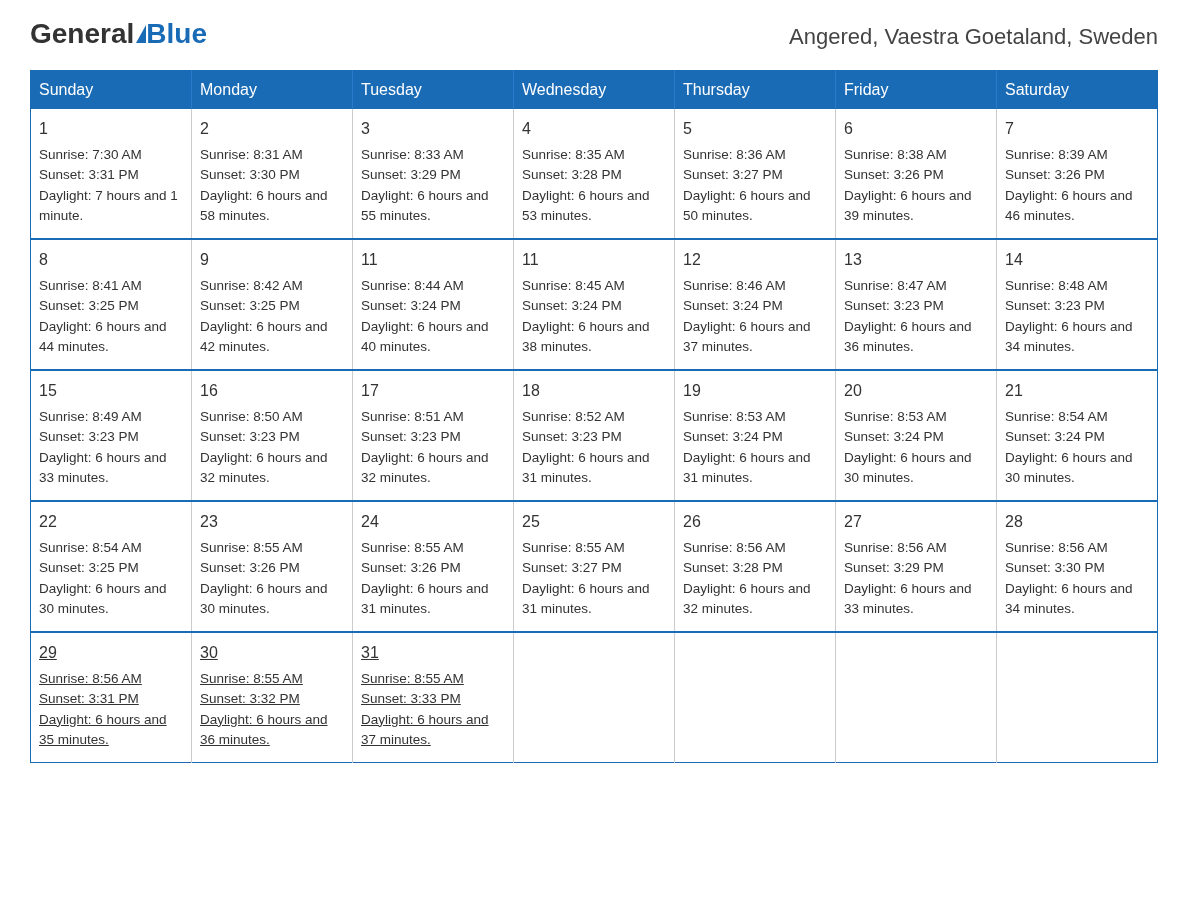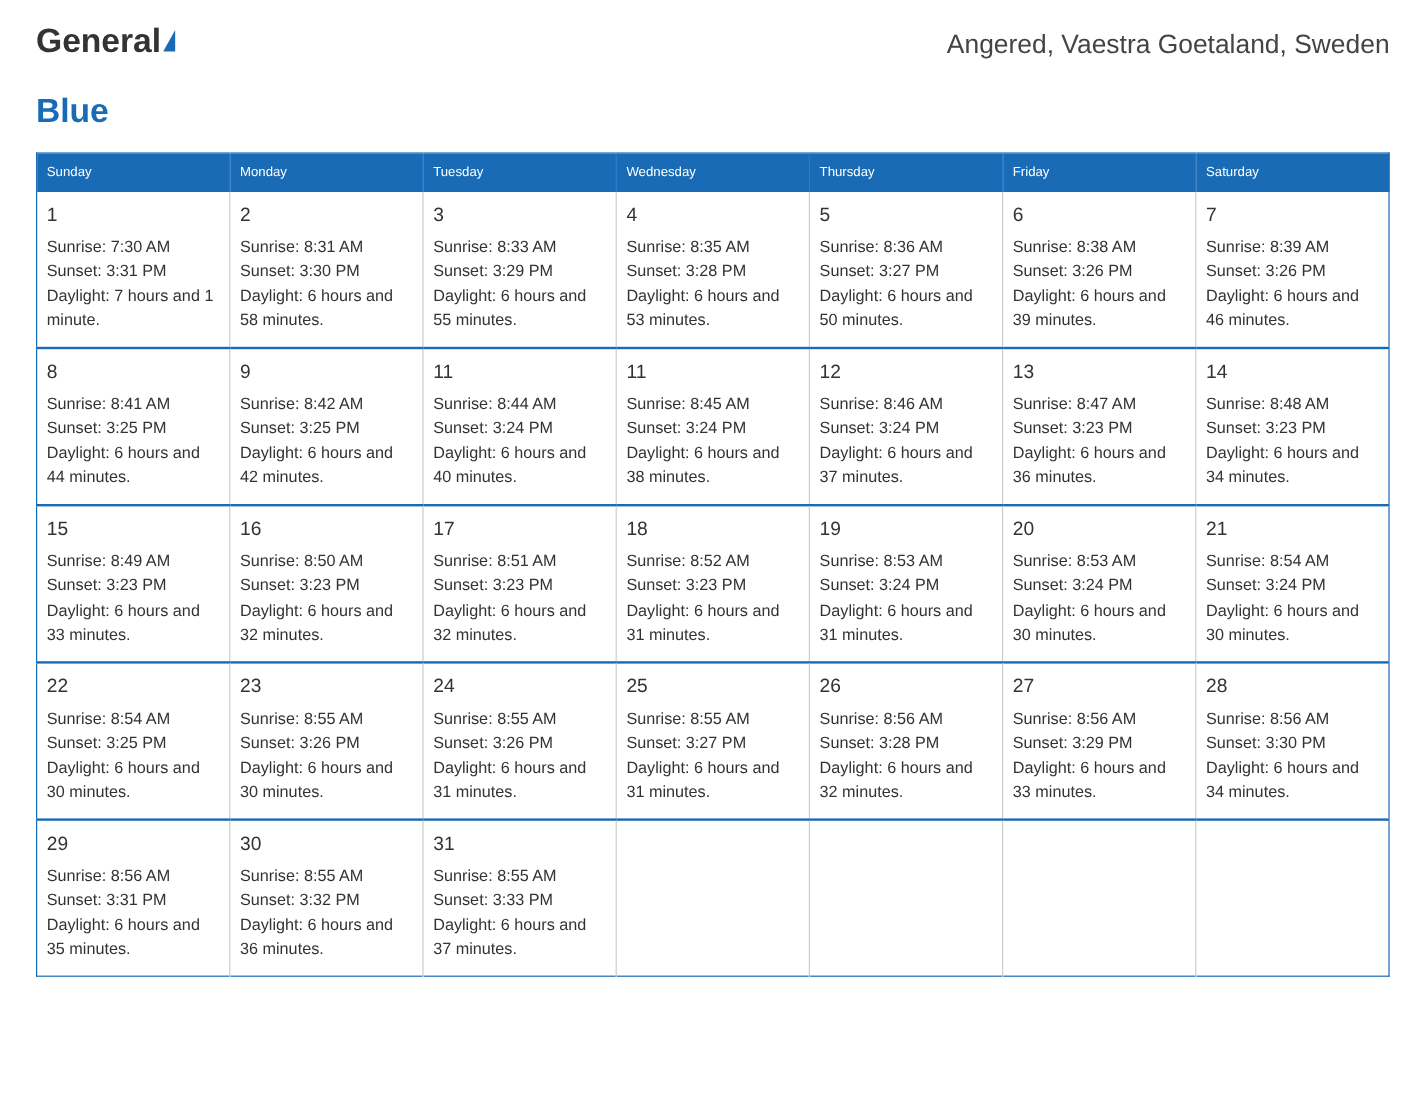--- a/index.html
+++ b/index.html
@@ -11,23 +11,22 @@
       padding: 20px 30px;
     }
     .header {
       display: flex;
       justify-content: space-between;
       align-items: flex-start;
       margin-bottom: 20px;
     }
     .logo {
       display: flex;
-      flex-direction: column;
+      flex-direction: row;
       align-items: flex-start;
-      gap: 31px;
     }
     .logo-general {
       font-size: 28px;
       font-weight: bold;
       color: #333;
       line-height: 1;
     }
     .logo-blue {
       font-size: 28px;
       font-weight: bold;
@@ -59,21 +58,21 @@
     }
     .calendar {
       width: 100%;
       border-collapse: collapse;
       border: 1px solid #1a6bb5;
     }
     .calendar th {
       background-color: #1a6bb5;
       color: #fff;
       padding: 10px 8px;
-      font-size: 11px;
+      font-size: 16px;
       font-weight: normal;
       text-align: left;
       border-right: 1px solid #2a7bcc;
     }
     .calendar th:last-child {
       border-right: none;
     }
     .calendar td {
       vertical-align: top;
       padding: 8px 8px 12px 8px;
@@ -82,20 +81,21 @@
       width: calc(100% / 7);
       font-size: 13.5px;
       color: #333;
       line-height: 1.5;
     }
     .calendar td:last-child {
       border-right: none;
     }
     .calendar tr:last-child td {
       border-bottom: none;
+      text-decoration: underline;
     }
     .day-num {
       font-size: 16px;
       font-weight: normal;
       display: block;
       margin-bottom: 4px;
     }
     .empty-cell {
       background: #fff;
     }

